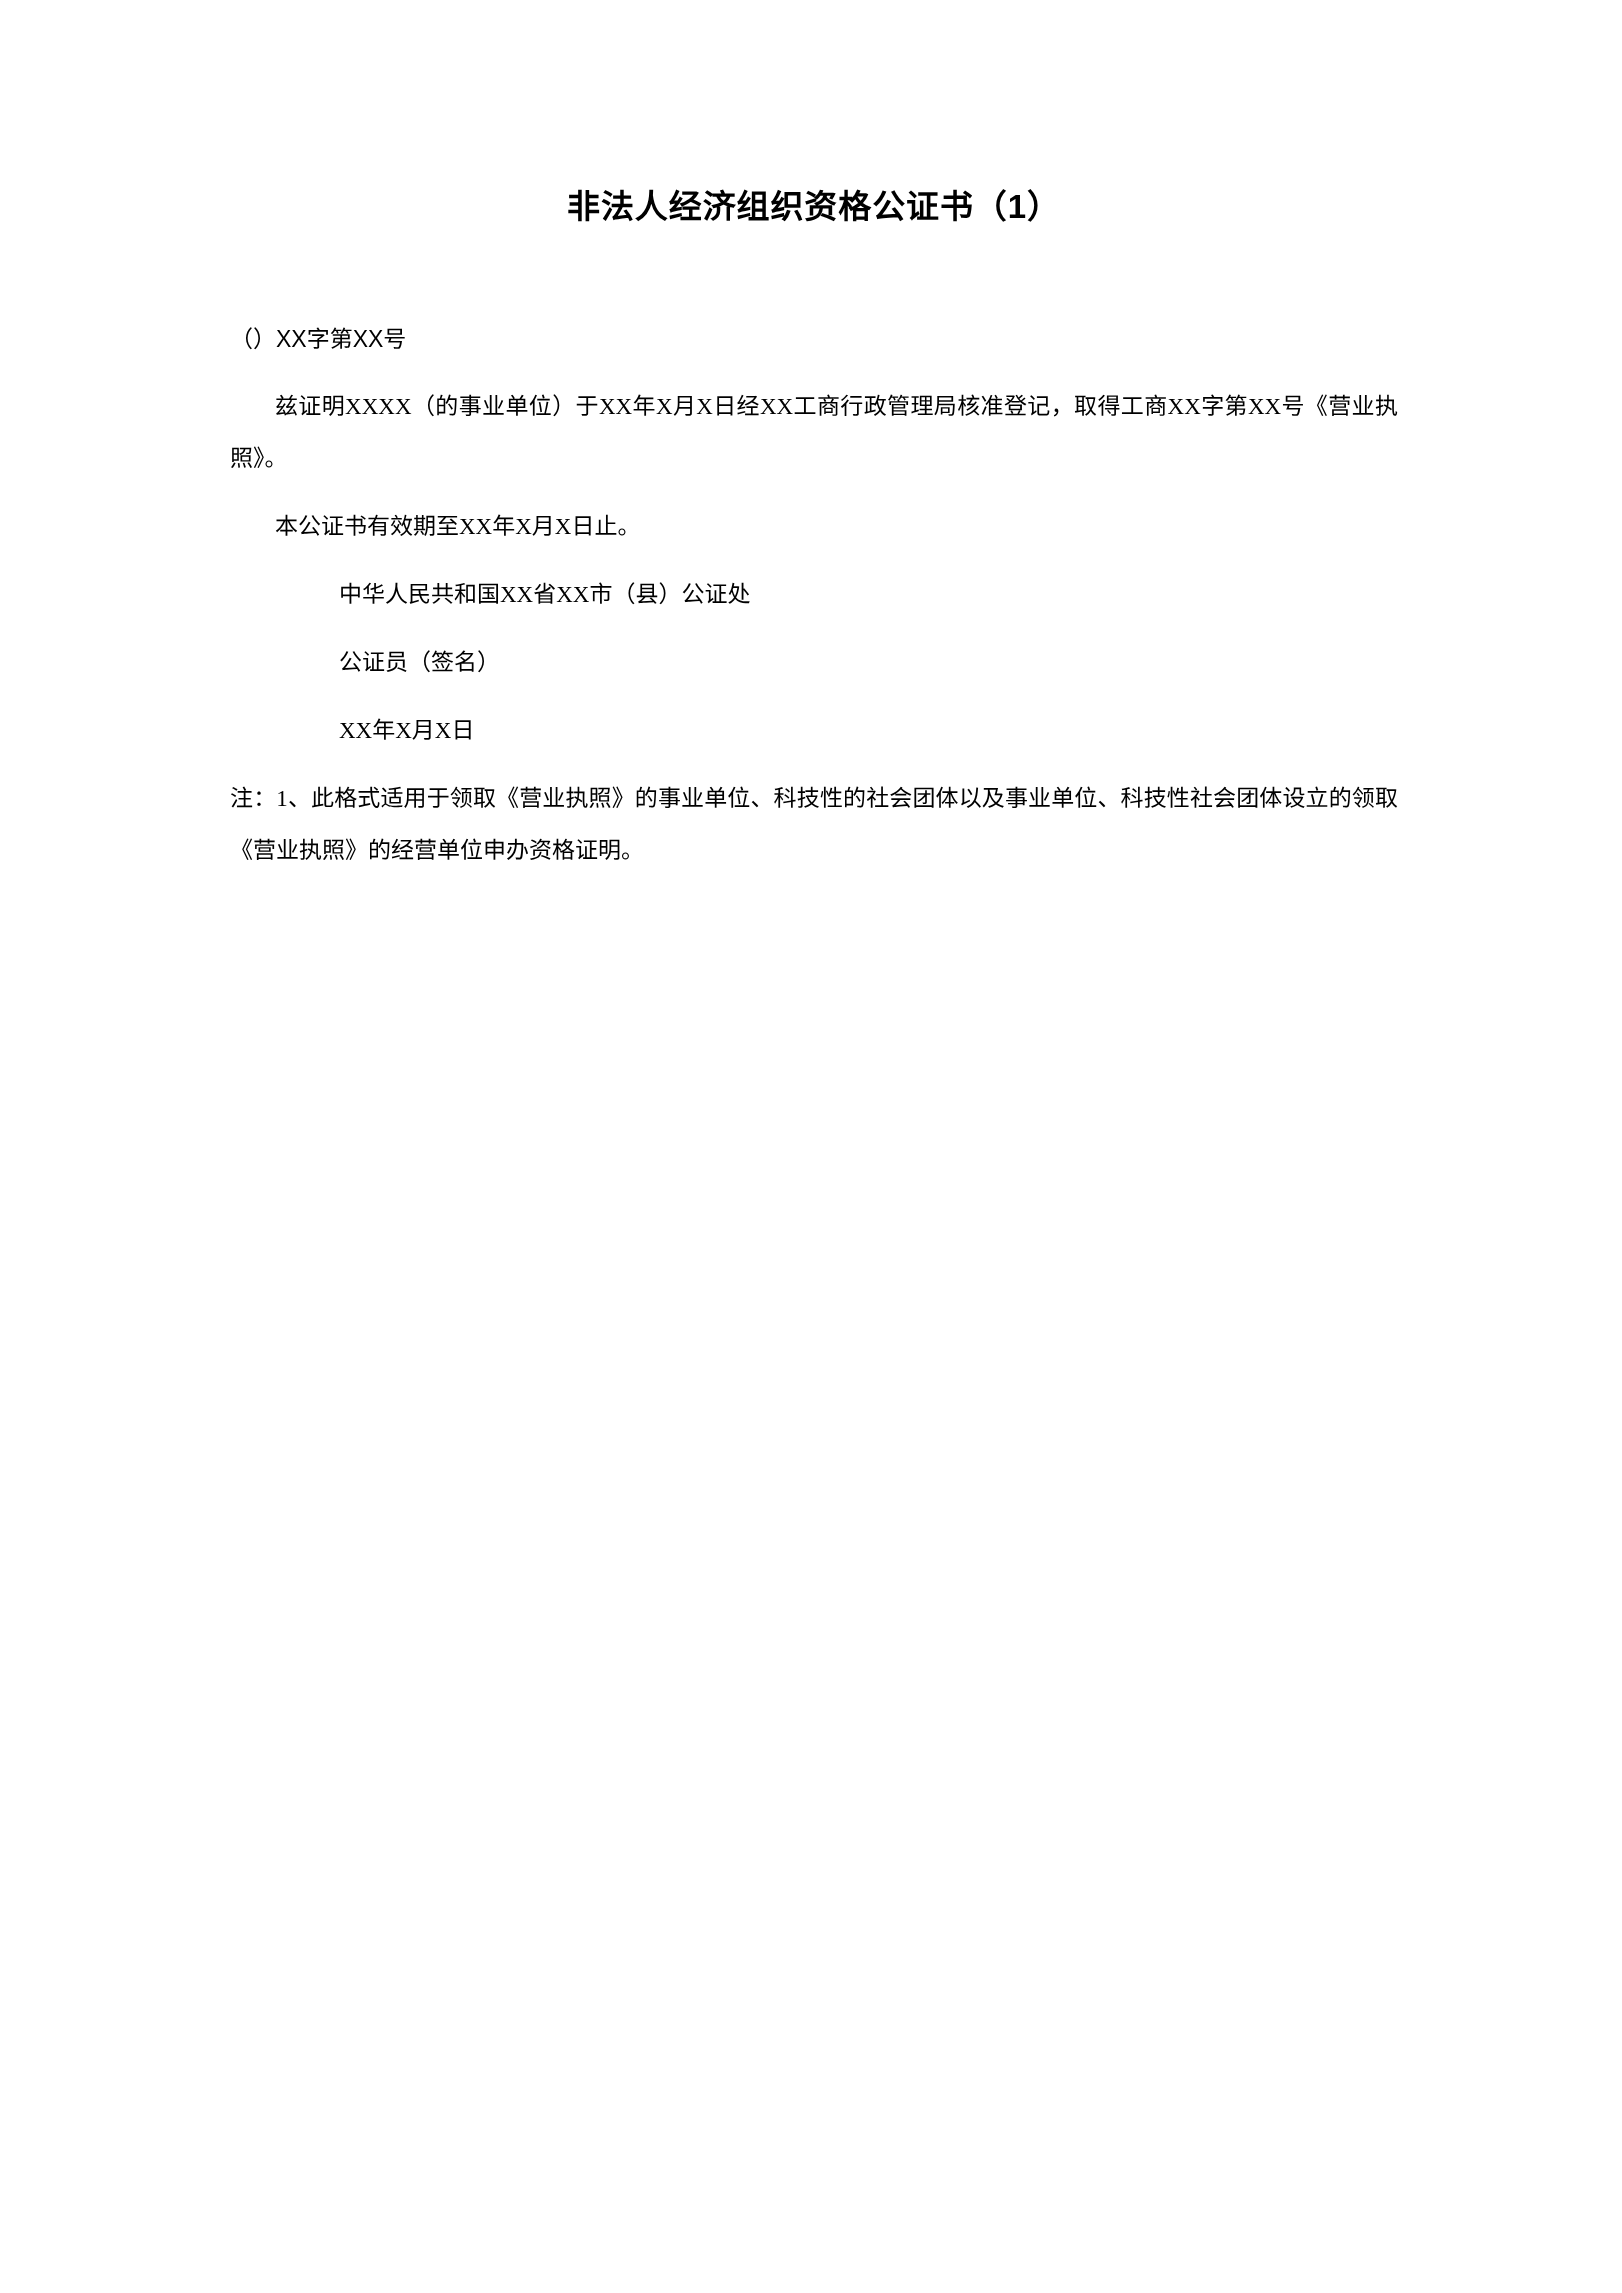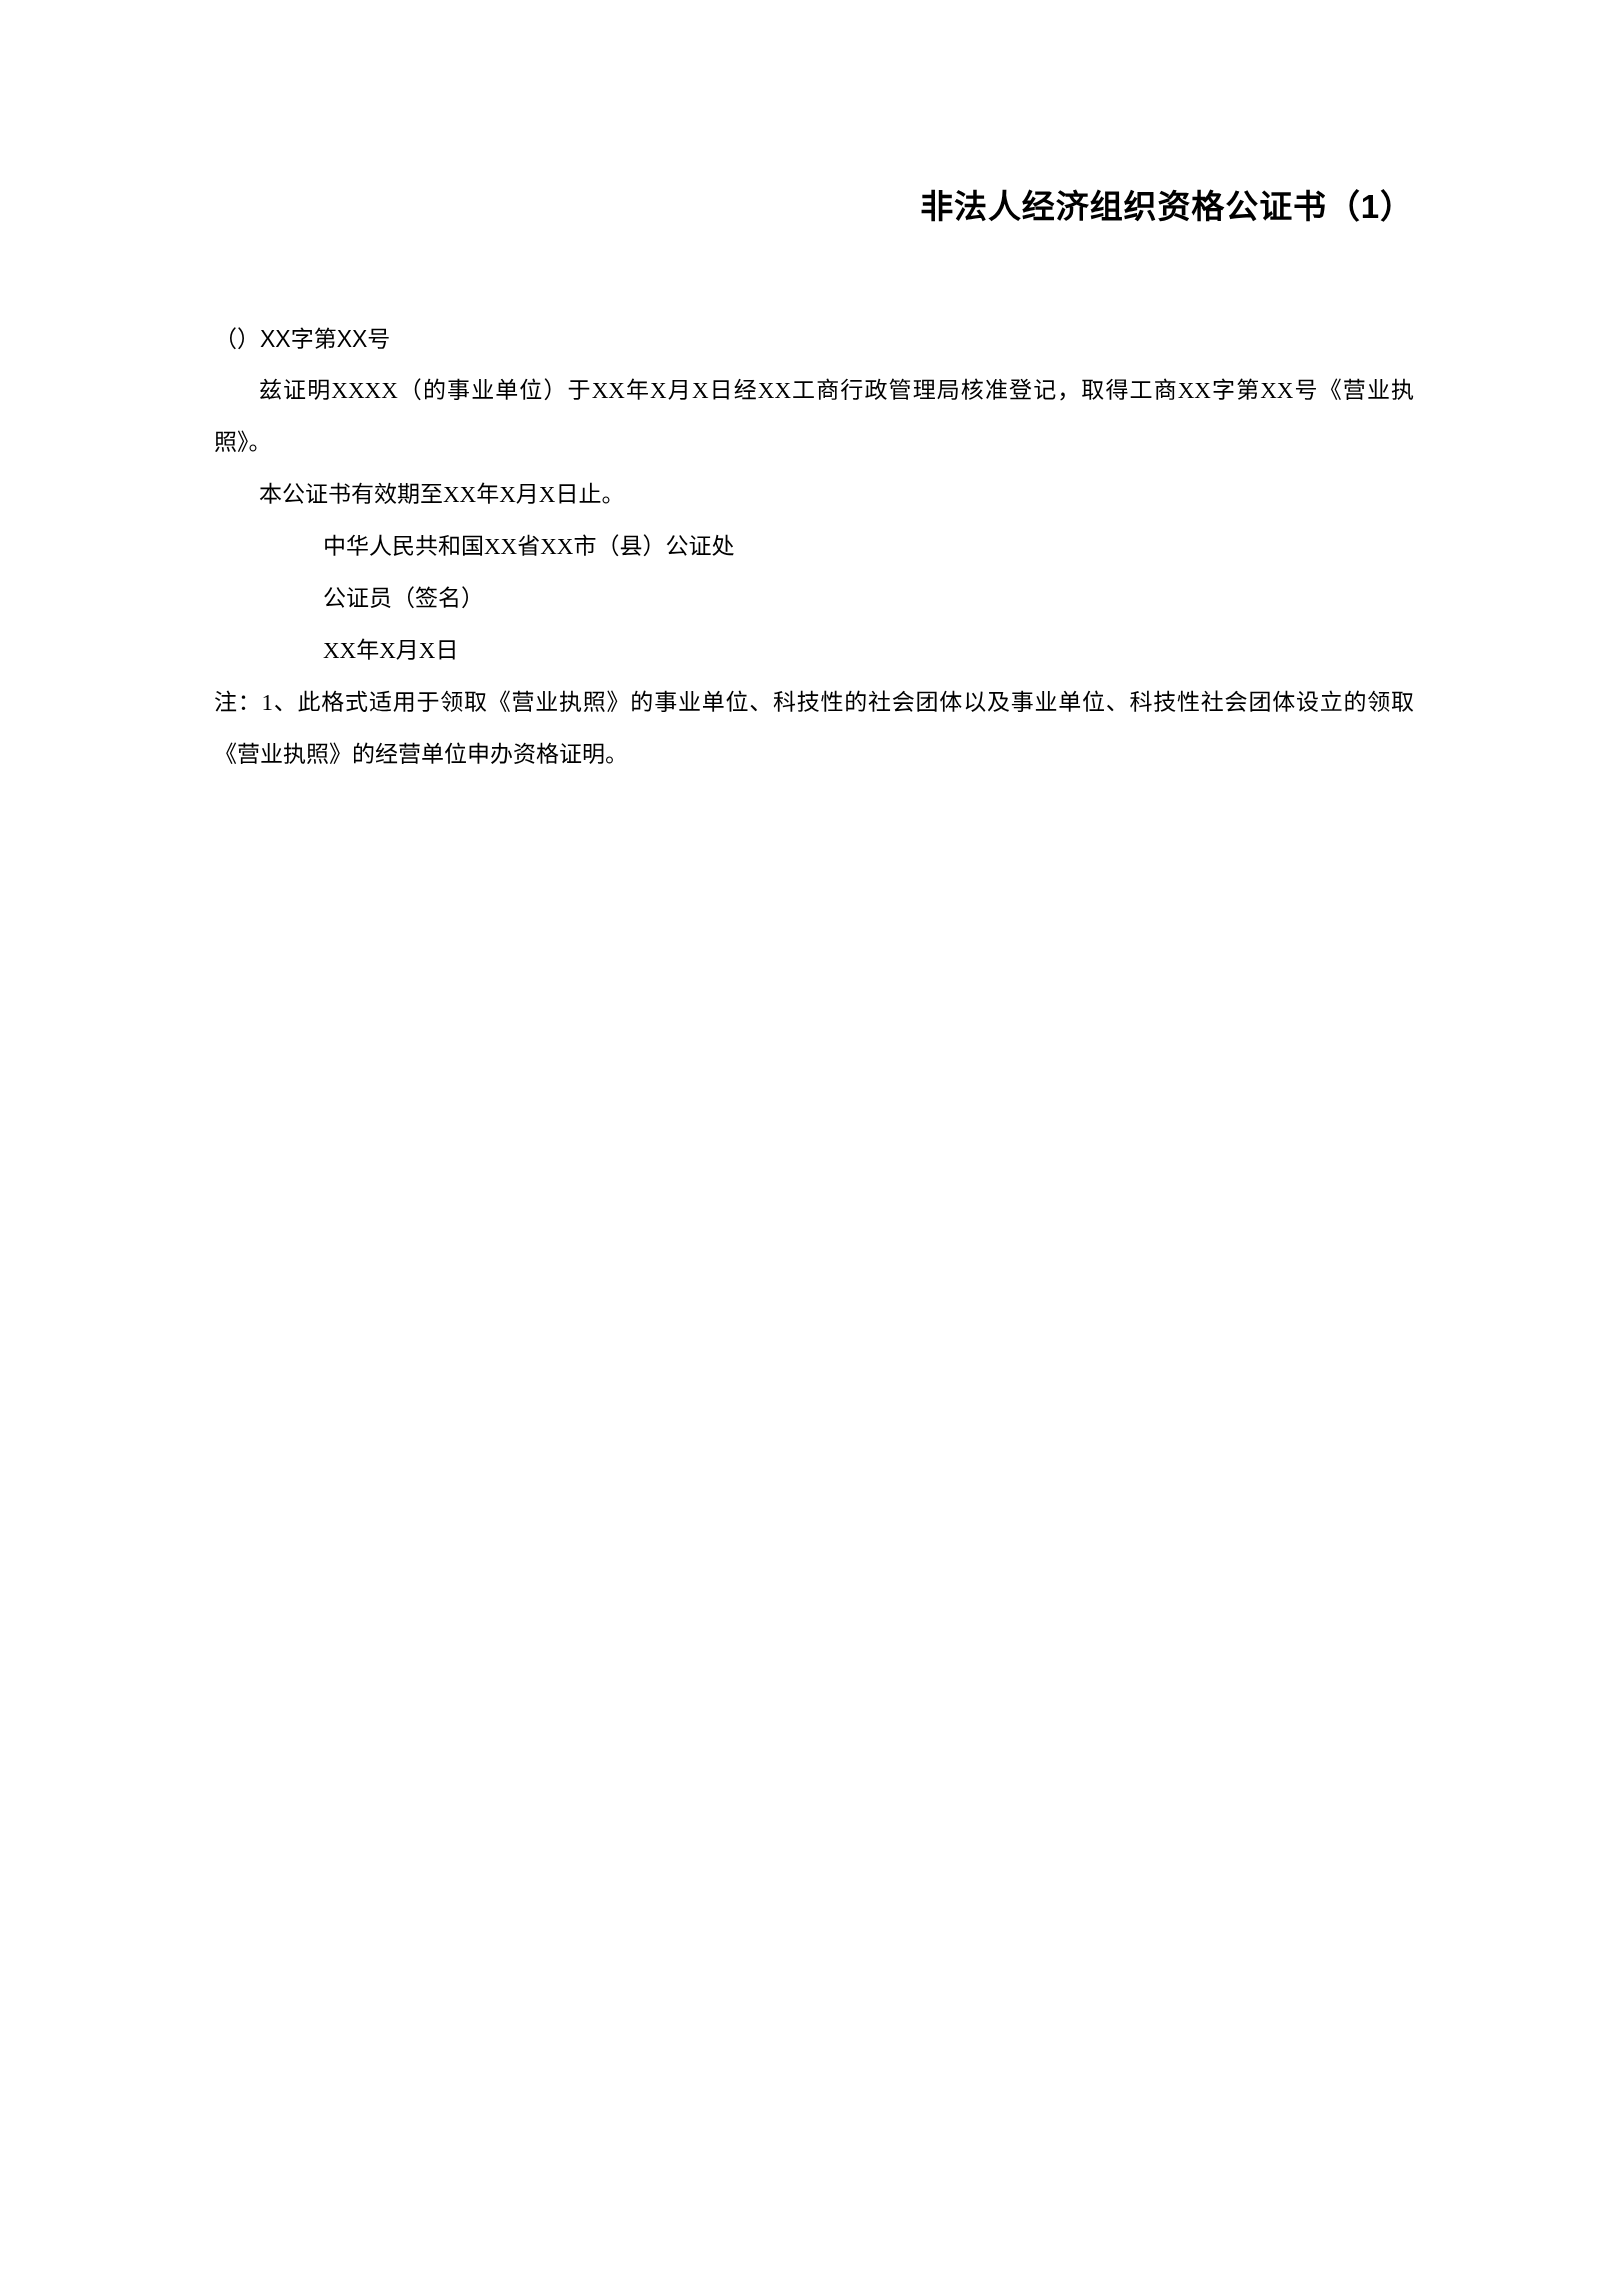--- a/index.html
+++ b/index.html
@@ -25,32 +25,32 @@
   }
   .content {
     position: absolute;
     left: 214px;
     top: 0;
     width: 1200px;
   }
   .doc-title {
     margin: 0;
     padding-top: 186px;
-    text-align: right;
+    text-align: center;
     font-family: "Liberation Sans", "DejaVu Sans", sans-serif;
     font-weight: bold;
     font-size: 33px;
     letter-spacing: 0.9px;
     line-height: 1.3;
   }
   .body-block {
     margin-top: 84px;
   }
   p.line {
-    margin: 0;
+    margin: 16px;
     font-size: 23px;
     line-height: 52px;
     text-align: justify;
     text-justify: inter-ideograph;
   }
   .indent-1 {
     text-indent: 0;
   }
   .indent-2 {
     text-indent: 45px;

